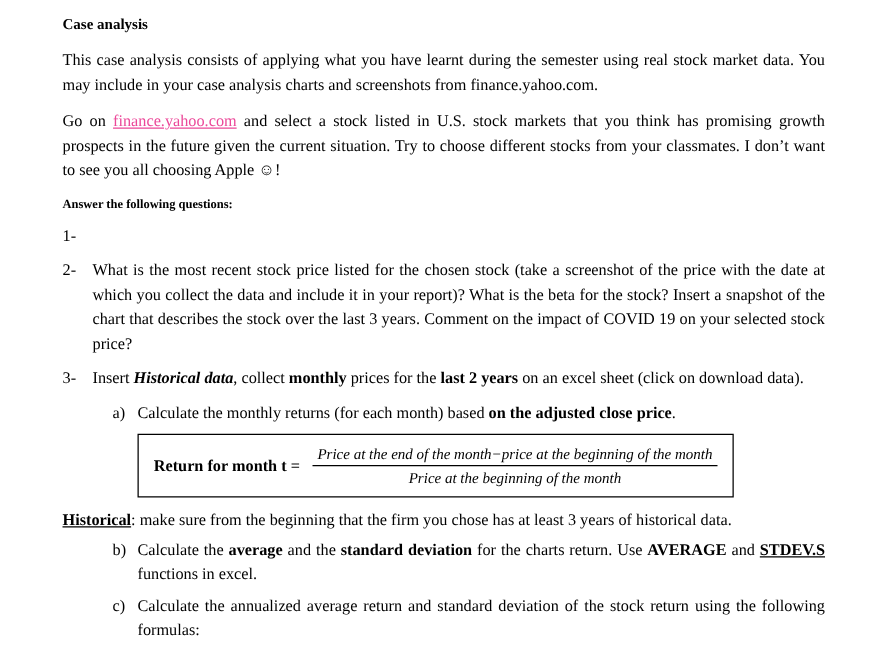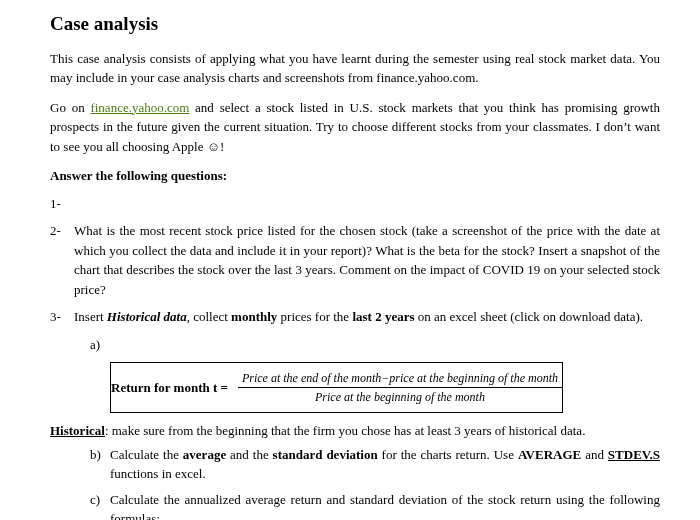--- a/index.html
+++ b/index.html
@@ -14,37 +14,37 @@
       background: #fff;
       color: #000;
       width: 700px;
       min-height: 520px;
       padding: 10px 40px 20px 50px;
       line-height: 1.5;
     }
 
     .page-title {
       font-weight: bold;
-      font-size: 19px;
+      font-size: 12px;
       margin-bottom: 10px;
     }
 
     .intro-para {
       margin-bottom: 10px;
       text-align: justify;
     }
 
     .link {
-      color: #4d7c0f;
+      color: #ec4899;
       text-decoration: underline;
     }
 
     .section-header {
       font-weight: bold;
-      font-size: 13px;
+      font-size: 10px;
       margin-bottom: 8px;
       margin-top: 10px;
     }
 
     .question-line {
       display: flex;
       gap: 4px;
       align-items: flex-start;
       margin-bottom: 8px;
       text-align: justify;
@@ -64,21 +64,21 @@
     }
 
     .sub-label {
       min-width: 16px;
     }
 
     .formula-box {
       border: 1px solid #000;
       display: flex;
       align-items: center;
-      padding: 6px 0;
+      padding: 6px 12px;
       margin: 8px 0 8px 0;
       width: fit-content;
       max-width: 100%;
     }
 
     .formula-label {
       font-weight: bold;
       font-size: 13px;
       white-space: nowrap;
       margin-right: 4px;
@@ -138,20 +138,23 @@
 
 <div class="question-line">
   <span class="q-label">3-</span>
   <span>
     <span>Insert </span><span style="font-weight:bold;font-style:italic;">Historical data</span><span>, collect </span><span style="font-weight:bold;">monthly</span><span> prices for the </span><span style="font-weight:bold;">last 2 years</span><span> on an excel sheet (click on download data).</span>
   </span>
 </div>
 
 <div class="sub-item">
   <span class="sub-label">a)</span>
+  <span>
+    <span>Calculate the monthly returns (for each month) based </span><strong>on the adjusted close price</strong><span>.</span>
+  </span>
 </div>
 
 <div class="formula-box" style="margin-left:60px;">
   <span class="formula-label">Return for month t =</span>
   <span style="margin-right:4px;font-weight:bold;"> </span>
   <span class="formula-fraction">
     <span class="formula-numerator">Price at the end of the month−price at the beginning of the month</span>
     <span class="formula-denominator">Price at the beginning of the month</span>
   </span>
 </div>

